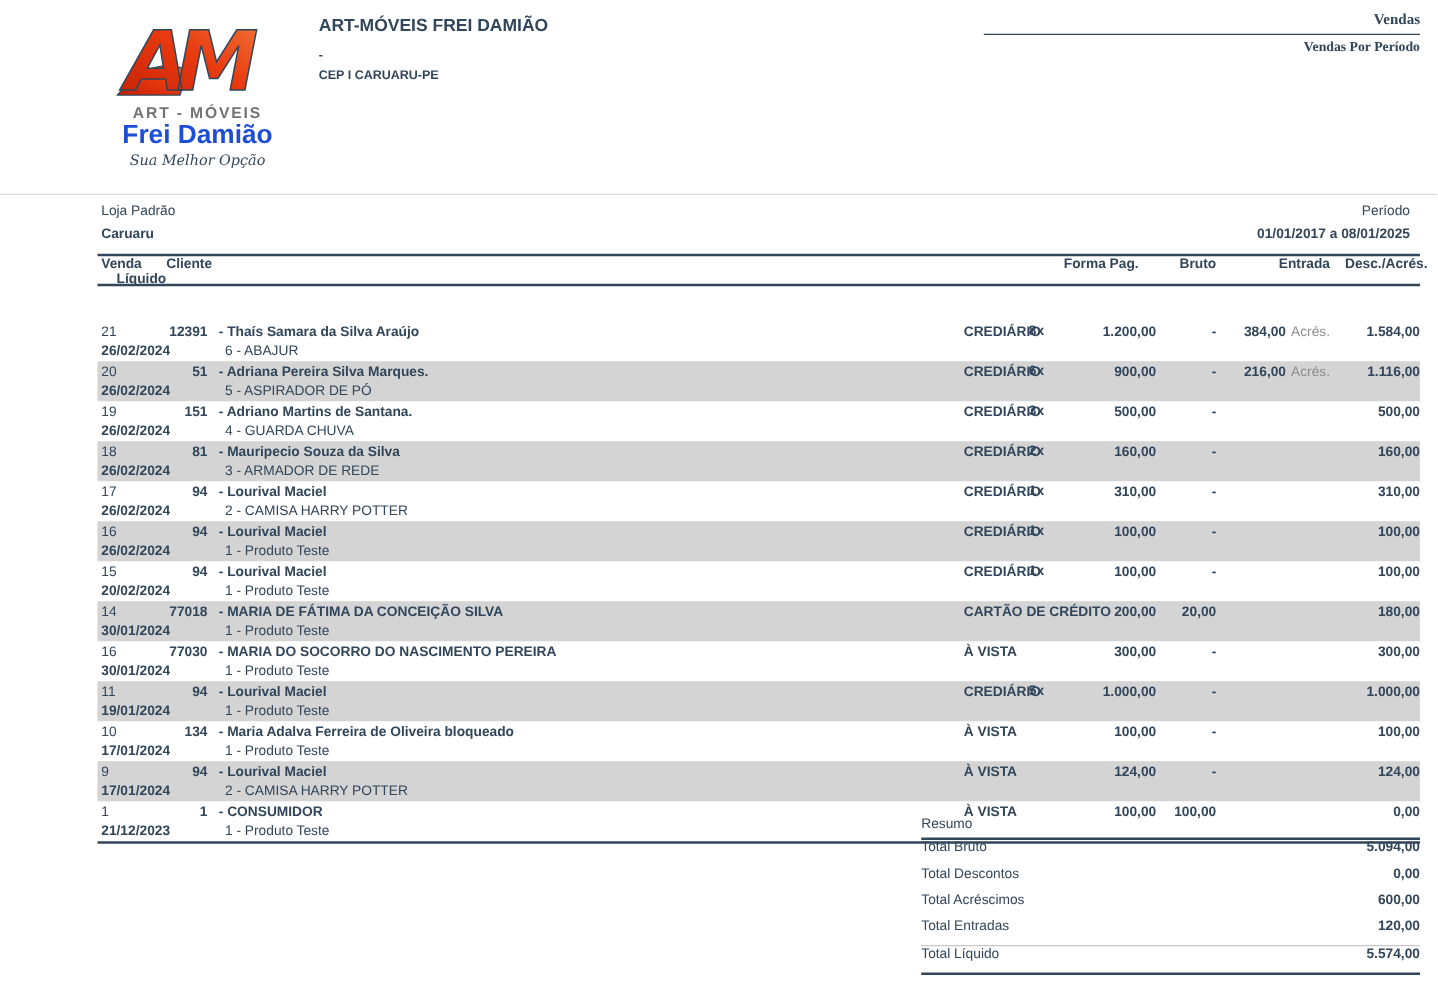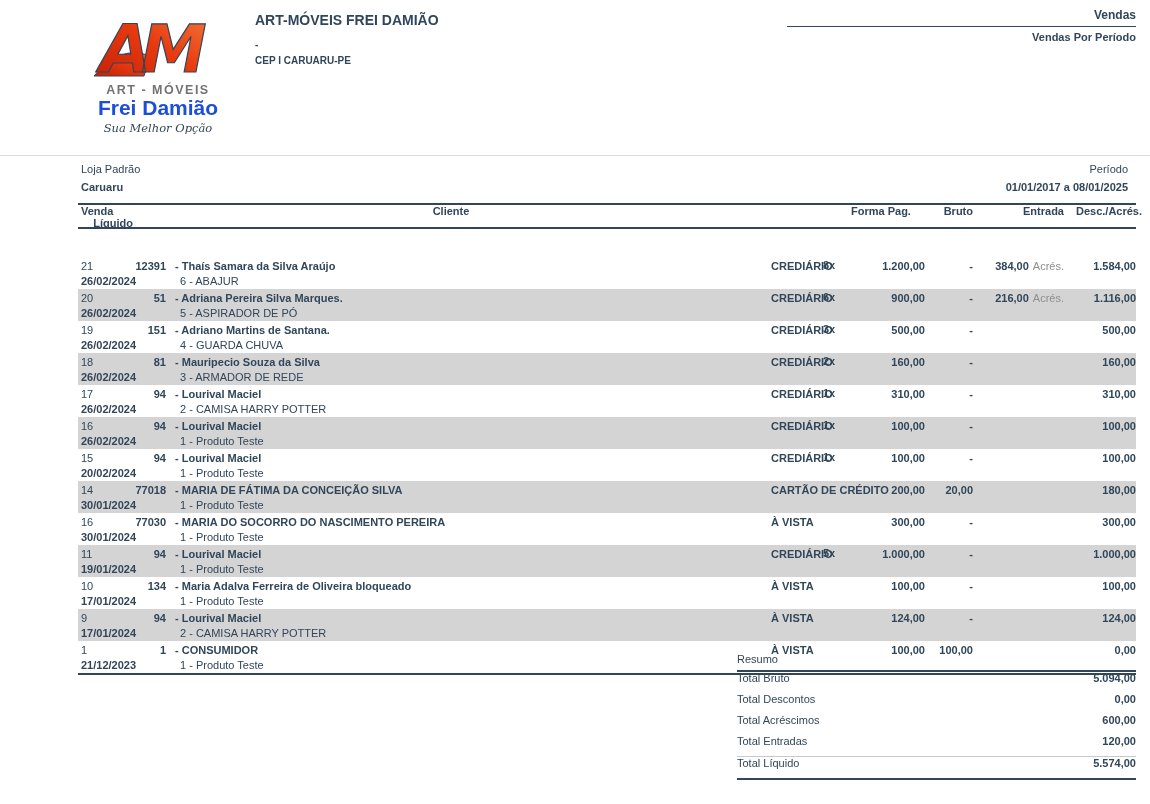--- a/index.html
+++ b/index.html
@@ -13,34 +13,34 @@
   .logo svg{display:block;margin:0 auto;}
   .logo .nameline{font-size:12.5px;font-weight:bold;letter-spacing:1.5px;color:#737373;margin-top:1px;}
   .logo .brandname{font-size:21px;font-weight:bold;color:#1d4ed8;line-height:22px;}
   .logo .tagline{font-family:"DejaVu Serif",serif;font-style:italic;font-size:11.5px;color:#31465a;margin-top:2px;}
   
   .company{position:absolute;left:255px;top:12px;}
   .company .title{font-size:14px;font-weight:bold;}
   .company .l2{font-size:10px;font-weight:bold;margin-top:10px;}
   .company .l3{font-size:10px;font-weight:bold;margin-top:3px;}
   
-  .module{position:absolute;top:8px;left:787px;width:349px;text-align:right;}
+  .module{position:absolute;top:8px;left:787px;width:349px;text-align:right;font-family:Liberation Serif, serif;}
   .module .mod{font-size:12px;font-weight:bold;padding-bottom:4px;border-bottom:1px solid #31465a;}
   .module .rep{font-size:11px;font-weight:bold;padding-top:4px;}
   
   .band-line{position:absolute;left:0;right:0;top:155px;border-top:1px solid #d9d9d9;}
   .store{position:absolute;left:81px;top:160px;line-height:18px;}
   .period{position:absolute;top:160px;left:700px;width:428px;text-align:right;line-height:18px;}
   
   .table{position:absolute;left:78px;top:203px;width:1058px;}
   .grid{display:grid;grid-template-columns:55px 36px 600px 80px 76px 48px 91px 72px;}
   .thead{border-top:2px solid #31465a;border-bottom:2px solid #31465a;height:22px;align-items:center;font-weight:bold;}
   .c1{padding-left:3px;}
   .c2{text-align:right;padding-right:3px;}
-  .hc2{grid-column:2/4;padding-left:0;text-align:center;}
+  .hc2{grid-column:2/4;padding-left:0;text-align:left;}
   .c4{padding-left:2px;white-space:nowrap;position:relative;}
   .r{text-align:right;}
   .c7h{padding-left:12px;text-align:right;}
   .rows{border-bottom:2px solid #31465a;margin-top:28px;}
   .trow{height:32px;}
   .trow.shaded{background:#d4d4d4;}
   .l1{display:block;line-height:15px;padding-top:2px;white-space:nowrap;}
   .l2{display:block;line-height:14px;white-space:nowrap;}
   .namecell .l1{padding-left:6px;}
   .namecell .l2{padding-left:11px;}

